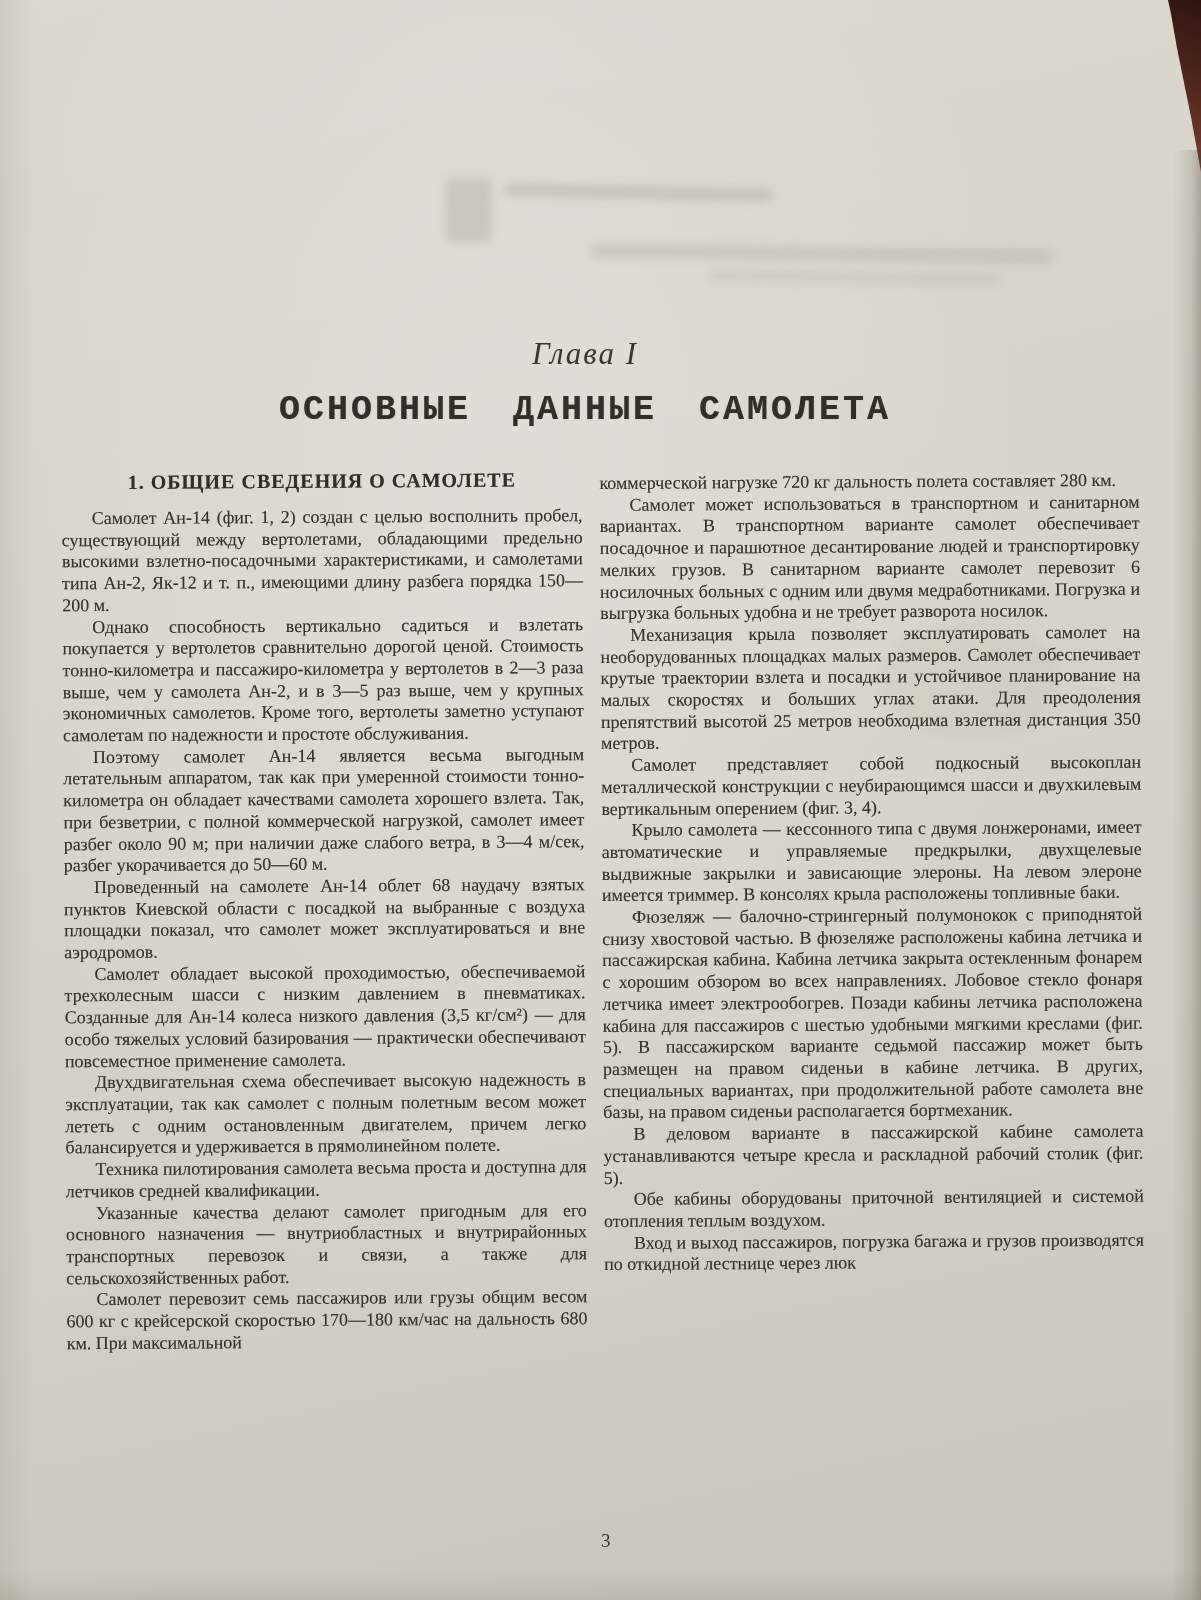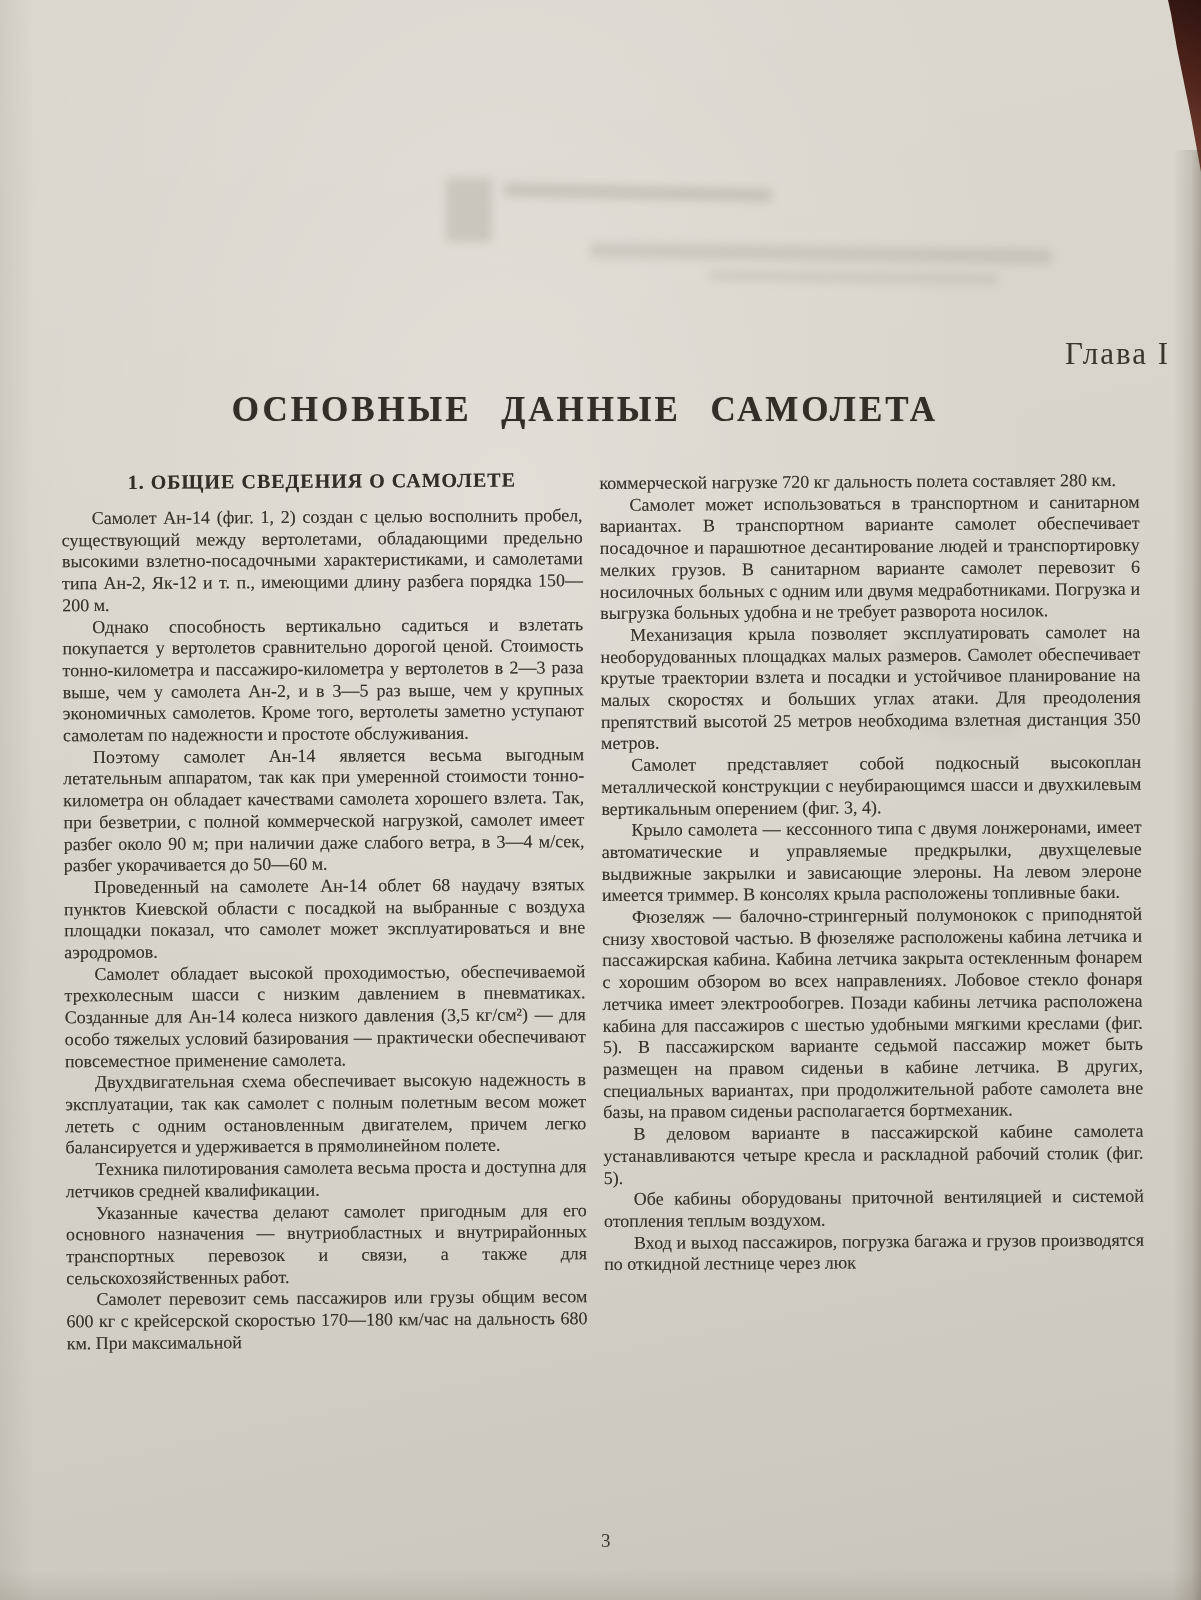--- a/index.html
+++ b/index.html
@@ -34,28 +34,29 @@
   
   .ghost{position:absolute;background:rgba(118,112,100,0.5);filter:blur(5px);border-radius:4px;}
   .g1{left:504px;top:186px;width:268px;height:13px;opacity:.45;transform:rotate(1.2deg);}
   .g2{left:590px;top:246px;width:462px;height:15px;opacity:.35;transform:rotate(0.8deg);}
   .g3{left:446px;top:178px;width:46px;height:64px;opacity:.40;}
   .g4{left:708px;top:272px;width:290px;height:11px;opacity:.28;transform:rotate(0.8deg);}
   .g5{left:880px;top:620px;width:180px;height:120px;opacity:.10;border-radius:50%;}
 
   .chapter{
     position:absolute;top:336px;left:0;width:1170px;
-    text-align:right;font-size:31px;color:#3a352d;
+    text-align:center;font-style:italic;font-size:31px;color:#3a352d;
     letter-spacing:2px;
   }
   .title{
     position:absolute;top:390px;left:0;width:1170px;margin:0;
     text-align:center;font-size:35px;font-weight:bold;color:#332e27;
     letter-spacing:3px;word-spacing:18px;
     text-shadow:0 0 0.7px rgba(51,46,39,0.55);
+    font-family:Liberation Mono, monospace;
   }
   .columns{
     position:absolute;top:468px;left:64px;width:1078px;
     display:flex;gap:17px;
     transform:rotate(-0.35deg);
   }
   .col{color:#37322b;}
   .col.left{width:521px;}
   .col.right{width:540px;padding-top:5px;}
   .section{

